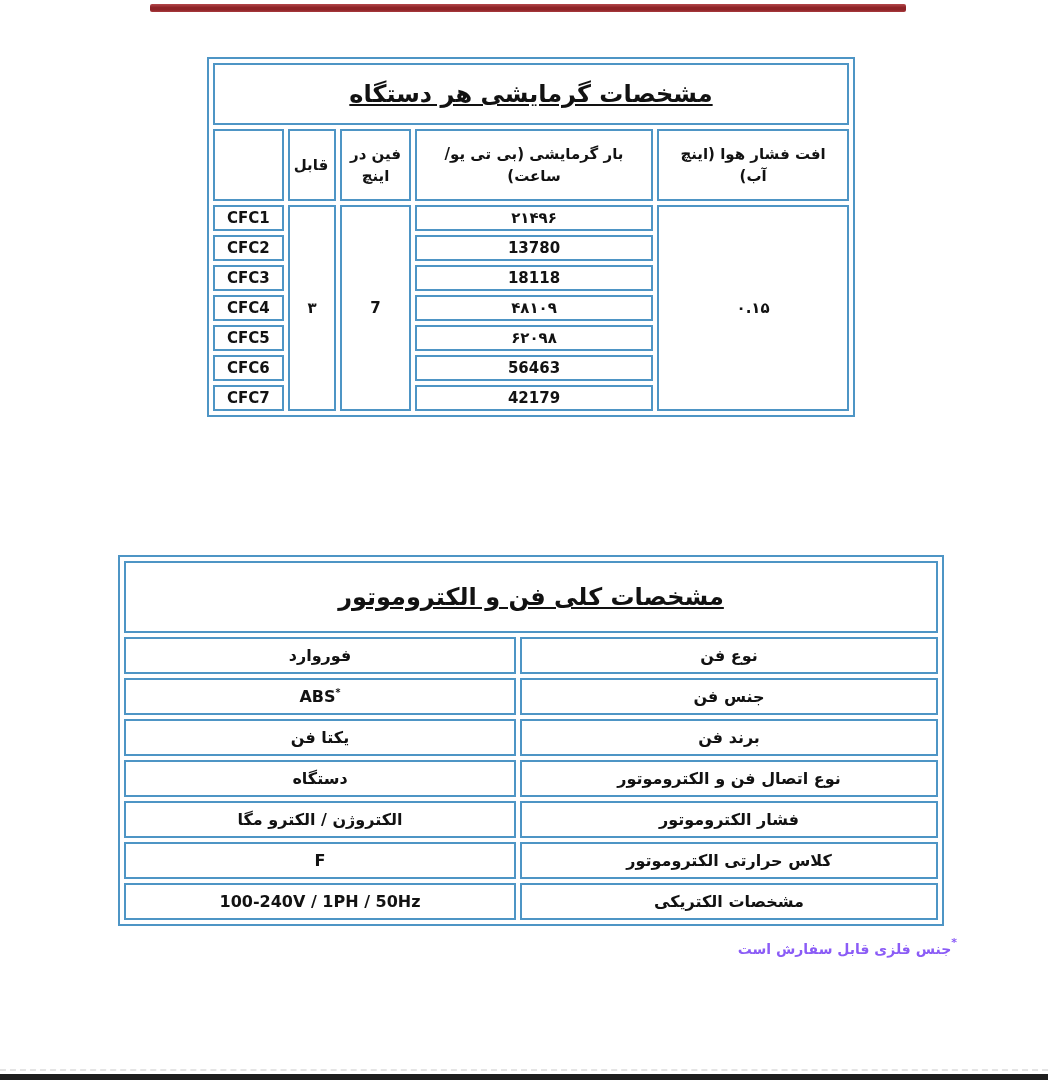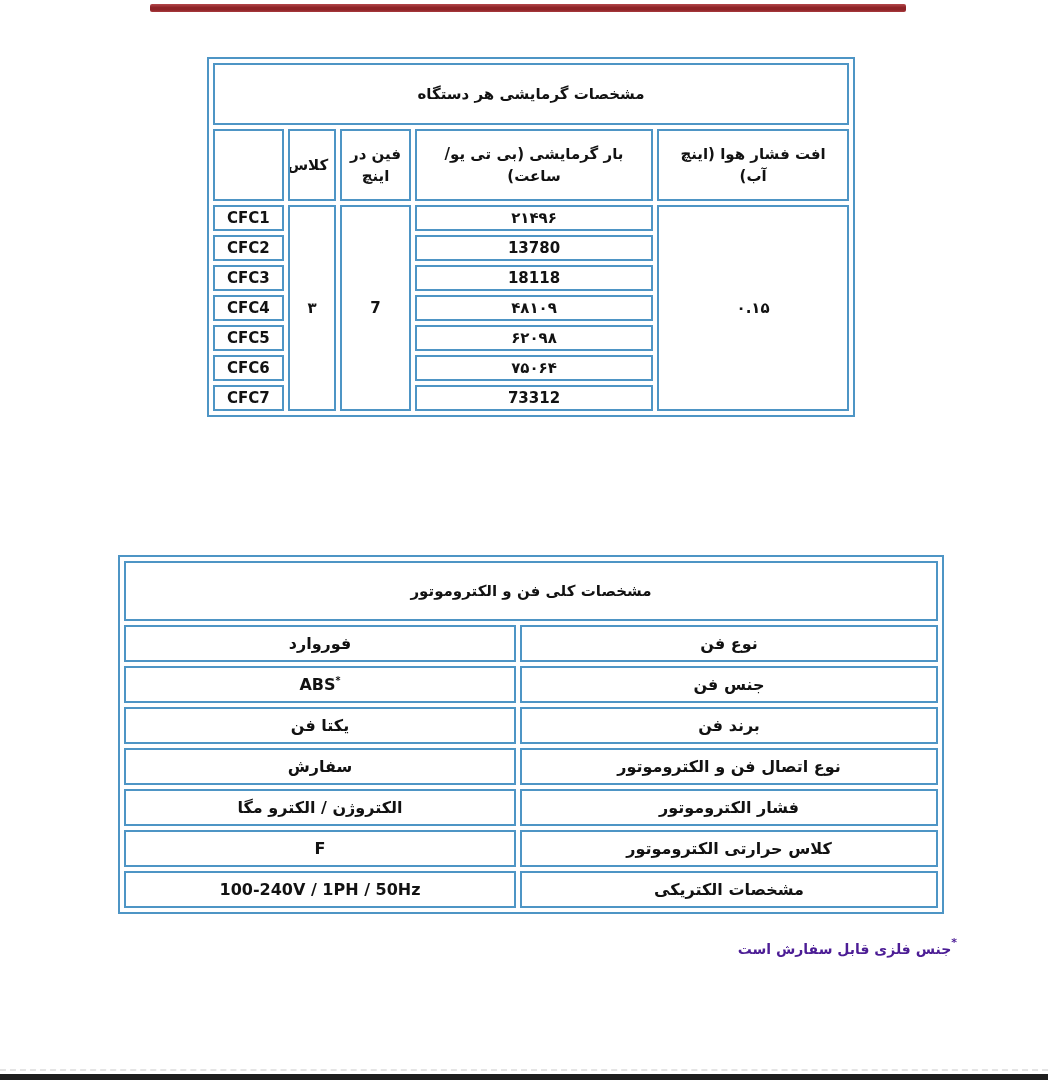--- a/index.html
+++ b/index.html
@@ -15,34 +15,34 @@
   table.tbl{
     position:absolute;border-collapse:separate;border-spacing:4px;
     border:2px solid #4e95c5;background:#ffffff;table-layout:fixed;
   }
   table.tbl th, table.tbl td{
     border:2px solid #4e95c5;background:#ffffff;text-align:center;
     vertical-align:middle;font-weight:bold;color:#121212;
     padding:2px 6px;box-sizing:border-box;overflow:hidden;
   }
   th.title{
-    background:#c8e8f4;font-size:15px;letter-spacing:0;color:#0d0d14;
+    background:#c8e8f4;font-size:24px;letter-spacing:0;color:#0d0d14;text-decoration:underline;
   }
   #table1{left:207px;top:57px;width:648px;}
   #table1 th.title{height:62px;}
   #table1 tr.hdr th{height:72px;font-size:15px;line-height:1.5;}
   #table1 td{height:20px;font-size:15px;}
   #table1 td.span-cell{height:auto;}
   #table2{left:118px;top:555px;width:822px;}
-  #table2 th.title{height:60px;}
+  #table2 th.title{height:72px;}
   #table2 td{height:37px;font-size:16px;}
   sup{font-size:0.6em;}
   .footnote{
     position:absolute;right:91px;top:938px;font-size:14px;font-weight:bold;
-    color:#4c1d95;direction:rtl;
+    color:#8b5cf6;direction:rtl;
   }
   .footnote sup{font-size:11px;position:relative;top:-2px;}
   .bottom-dash{
     position:absolute;left:0;bottom:9px;width:100%;height:0;
     border-top:2px dashed #e4e4e4;
   }
   .bottom-bar{
     position:absolute;left:0;bottom:0;width:100%;height:6px;background:#1e1e1e;
   }
 </style>
@@ -62,21 +62,21 @@
         <col style="width:70px">
     </colgroup>
     <tbody>
         <tr>
       <th class="title" colspan="5">مشخصات گرمایشی هر دستگاه</th>
     </tr>
     <tr class="hdr">
       <th>افت فشار هوا (اینچ آب)</th>
       <th>بار گرمایشی (بی تی یو/ساعت)</th>
       <th>فین در اینچ</th>
-      <th>کلاس</th>
+      <th>قابل</th>
       <th></th>
     </tr>
     <tr>
       <td class="span-cell" rowspan="7">۰.۱۵</td>
       <td>۲۱۴۹۶</td>
       <td class="span-cell" rowspan="7">7</td>
       <td class="span-cell" rowspan="7">۳</td>
       <td><span dir="ltr">CFC1</span></td>
     </tr>
     <tr>
@@ -89,25 +89,25 @@
     </tr>
     <tr>
       <td>۴۸۱۰۹</td>
       <td><span dir="ltr">CFC4</span></td>
     </tr>
     <tr>
       <td>۶۲۰۹۸</td>
       <td><span dir="ltr">CFC5</span></td>
     </tr>
     <tr>
-      <td>۷۵۰۶۴</td>
+      <td>56463</td>
       <td><span dir="ltr">CFC6</span></td>
     </tr>
     <tr>
-      <td>73312</td>
+      <td>42179</td>
       <td><span dir="ltr">CFC7</span></td>
     </tr>
   </tbody>
     </table>
 
   <table id="table2" class="tbl" dir="rtl">
     <colgroup>
       <col style="width:418px">
         <col style="width:392px">
     </colgroup>
@@ -124,21 +124,21 @@
       <td>
         <span dir="ltr"><span>ABS</span><sup>*</sup></span>
       </td>
     </tr>
     <tr>
       <td>برند فن</td>
       <td>یکتا فن</td>
     </tr>
     <tr>
       <td>نوع اتصال فن و الکتروموتور</td>
-      <td>سفارش</td>
+      <td>دستگاه</td>
     </tr>
     <tr>
       <td>فشار الکتروموتور</td>
       <td>الکتروژن /  الکترو مگا</td>
     </tr>
     <tr>
       <td>کلاس حرارتی الکتروموتور</td>
       <td><span dir="ltr">F</span></td>
     </tr>
     <tr>

